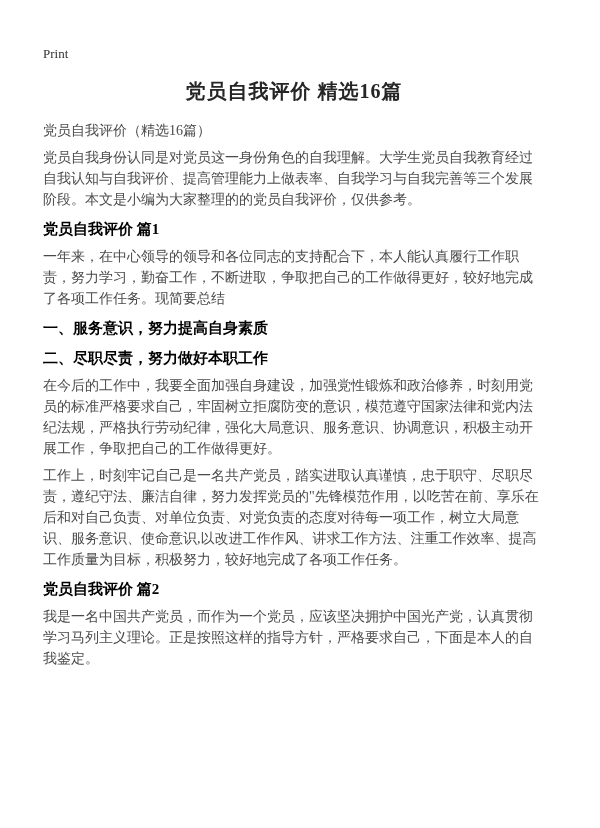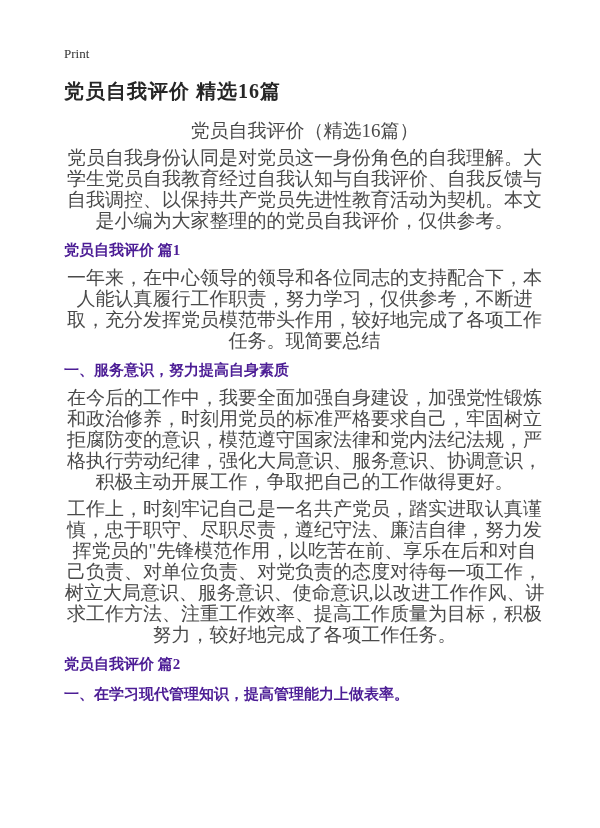--- a/index.html
+++ b/index.html
@@ -12,67 +12,69 @@
     height: 828px;
     overflow: hidden;
     font-family: "Liberation Serif", "DejaVu Serif", serif;
     color: #4a4a4a;
     position: relative;
   }
   .page {
     box-sizing: border-box;
     width: 600px;
     height: 828px;
-    padding: 44px 55px 0 64px;
+    padding: 44px 55px 0 43px;
     background: #ffffff;
   }
   .print-link {
     display: inline-block;
     font-size: 13px;
     line-height: 16px;
     color: #333333;
     cursor: pointer;
     margin: 0;
   }
   h1.doc-title {
     font-size: 20px;
     line-height: 26px;
     font-weight: bold;
     color: #262626;
+    text-align: center;
     margin: 16px 0 16px 0;
     letter-spacing: 1px;
   }
   .article p.paragraph {
-    font-size: 19px;
+    font-size: 14px;
     line-height: 21px;
     margin: 6px 0;
     color: #4a4a4a;
-    text-align: center;
+    text-align: left;
     word-break: break-all;
   }
   .article h3.heading {
     font-size: 15px;
     line-height: 22px;
     font-weight: bold;
-    color: #4c1d95;
+    color: #000000;
     margin: 8px 0 6px 0;
   }
 </style>
 </head>
 <body>
 
 <div class="page">
   <span class="print-link">Print</span>
 
   <h1 class="doc-title">党员自我评价 精选16篇</h1>
 
   <div class="article">
       <p class="paragraph">党员自我评价（精选16篇）</p>
-      <p class="paragraph">党员自我身份认同是对党员这一身份角色的自我理解。大学生党员自我教育经过自我认知与自我评价、自我反馈与自我调控、以保持共产党员先进性教育活动为契机。本文是小编为大家整理的的党员自我评价，仅供参考。</p>
+      <p class="paragraph">党员自我身份认同是对党员这一身份角色的自我理解。大学生党员自我教育经过自我认知与自我评价、提高管理能力上做表率、自我学习与自我完善等三个发展阶段。本文是小编为大家整理的的党员自我评价，仅供参考。</p>
       <h3 class="heading">党员自我评价 篇1</h3>
-      <p class="paragraph">一年来，在中心领导的领导和各位同志的支持配合下，本人能认真履行工作职责，努力学习，仅供参考，不断进取，充分发挥党员模范带头作用，较好地完成了各项工作任务。现简要总结</p>
+      <p class="paragraph">一年来，在中心领导的领导和各位同志的支持配合下，本人能认真履行工作职责，努力学习，勤奋工作，不断进取，争取把自己的工作做得更好，较好地完成了各项工作任务。现简要总结</p>
       <h3 class="heading">一、服务意识，努力提高自身素质</h3>
+      <h3 class="heading">二、尽职尽责，努力做好本职工作</h3>
       <p class="paragraph">在今后的工作中，我要全面加强自身建设，加强党性锻炼和政治修养，时刻用党员的标准严格要求自己，牢固树立拒腐防变的意识，模范遵守国家法律和党内法纪法规，严格执行劳动纪律，强化大局意识、服务意识、协调意识，积极主动开展工作，争取把自己的工作做得更好。</p>
       <p class="paragraph">工作上，时刻牢记自己是一名共产党员，踏实进取认真谨慎，忠于职守、尽职尽责，遵纪守法、廉洁自律，努力发挥党员的"先锋模范作用，以吃苦在前、享乐在后和对自己负责、对单位负责、对党负责的态度对待每一项工作，树立大局意识、服务意识、使命意识,以改进工作作风、讲求工作方法、注重工作效率、提高工作质量为目标，积极努力，较好地完成了各项工作任务。</p>
       <h3 class="heading">党员自我评价 篇2</h3>
-      <h3 class="heading">一、在学习现代管理知识，提高管理能力上做表率。</h3>
+      <p class="paragraph">我是一名中国共产党员，而作为一个党员，应该坚决拥护中国光产党，认真贯彻学习马列主义理论。正是按照这样的指导方针，严格要求自己，下面是本人的自我鉴定。</p>
     </div>
 </div>
 
 </body></html>

